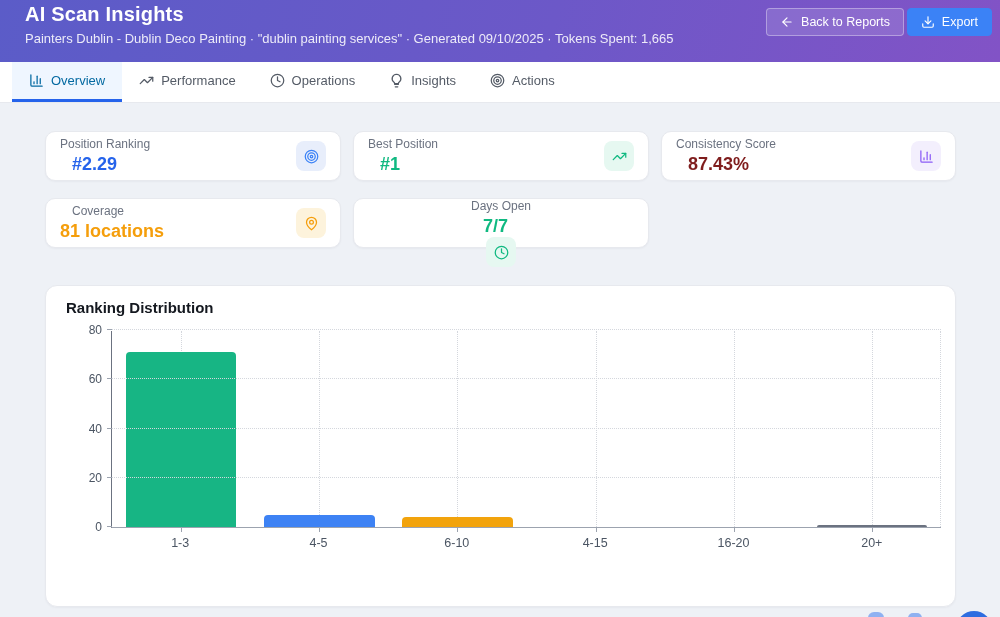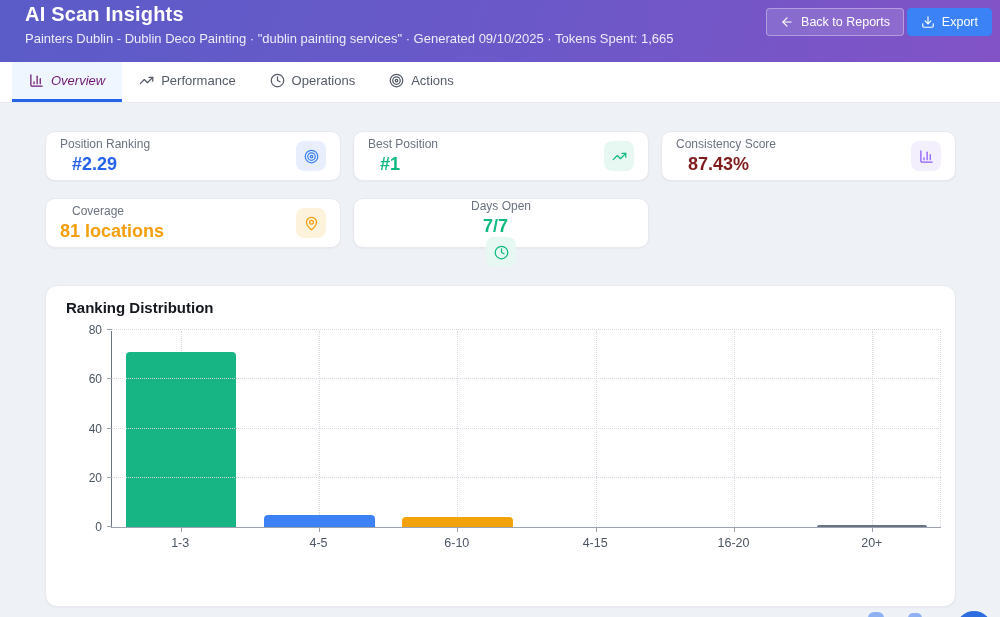--- a/index.html
+++ b/index.html
@@ -16,21 +16,21 @@
   .btn-back { right:96px; background:rgba(255,255,255,.13); border:1px solid rgba(255,255,255,.35); }
   .btn-export { right:8px; background:#3b82f6; border:1px solid #3b82f6; }
   .hbtn svg { width:14px; height:14px; }
 
   
   .tabbar { position:absolute; left:0; top:62px; width:1000px; height:41px; background:#fff;
     border-bottom:1px solid #e7e9ee; display:flex; align-items:stretch; padding-left:12px; }
   .tab { display:flex; align-items:center; gap:7px; padding:0 17px; font-size:13px; color:#545b66; cursor:pointer;
     border-bottom:3px solid transparent; }
   .tab svg { width:15px; height:15px; }
-  .tab.active { color:#701a75; background:#eff6ff; border-bottom-color:#2563eb;font-style:italic; }
+  .tab.active { color:#0369a1; background:#eff6ff; border-bottom-color:#2563eb; }
 
   
   .card { position:absolute; background:#fff; border:1px solid #e7e9ee; border-radius:10px;
     box-shadow:0 1px 2px rgba(16,24,40,.04); }
   .stat { height:50px; display:flex; align-items:center; justify-content:space-between; padding:0 14px; }
   .stat-label { font-size:12px; color:#6b7280; margin-bottom:3px; }
   .stat-value { font-size:18px; font-weight:bold; }
   .stat-icon { width:30px; height:30px; border-radius:8px; display:flex; align-items:center; justify-content:center; flex:0 0 auto; }
   .stat-icon svg { width:15px; height:15px; }
 
@@ -106,20 +106,30 @@
       <span>Performance</span>
     </div>
     <div class="tab">
       <span style="display:flex">
         <svg viewBox="0 0 24 24" fill="none" stroke="currentColor" stroke-width="2" stroke-linecap="round" stroke-linejoin="round">
             <circle cx="12" cy="12" r="10"></circle>
             <polyline points="12 6 12 12 16 14"></polyline>
           </svg>
       </span>
       <span>Operations</span>
+    </div>
+    <div class="tab">
+      <span style="display:flex">
+        <svg viewBox="0 0 24 24" fill="none" stroke="currentColor" stroke-width="2" stroke-linecap="round" stroke-linejoin="round">
+            <path d="M9 18h6"></path>
+            <path d="M10 22h4"></path>
+            <path d="M12 2a7 7 0 0 0-4 12.7c.6.5 1 1.4 1 2.3h6c0-.9.4-1.8 1-2.3A7 7 0 0 0 12 2z"></path>
+          </svg>
+      </span>
+      <span>Insights</span>
     </div>
     <div class="tab">
       <span style="display:flex">
         <svg viewBox="0 0 24 24" fill="none" stroke="currentColor" stroke-width="2" stroke-linecap="round" stroke-linejoin="round">
             <circle cx="12" cy="12" r="10"></circle>
             <circle cx="12" cy="12" r="6"></circle>
             <circle cx="12" cy="12" r="2"></circle>
           </svg>
       </span>
       <span>Actions</span>

